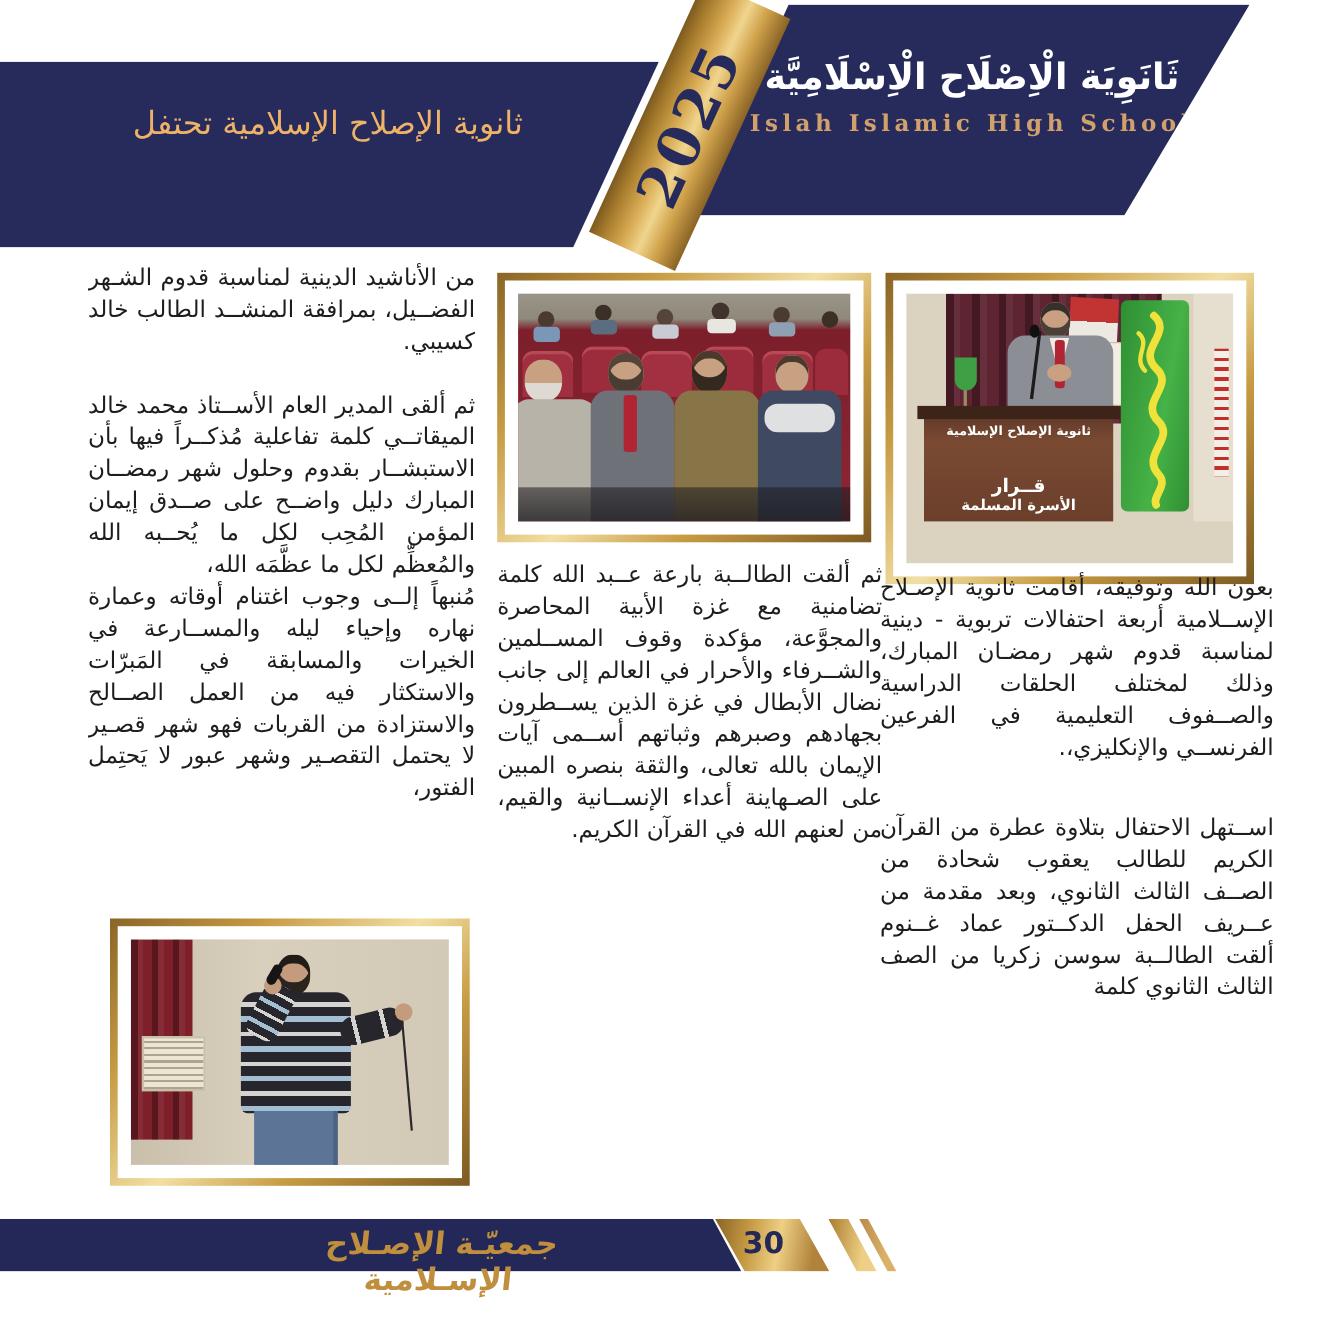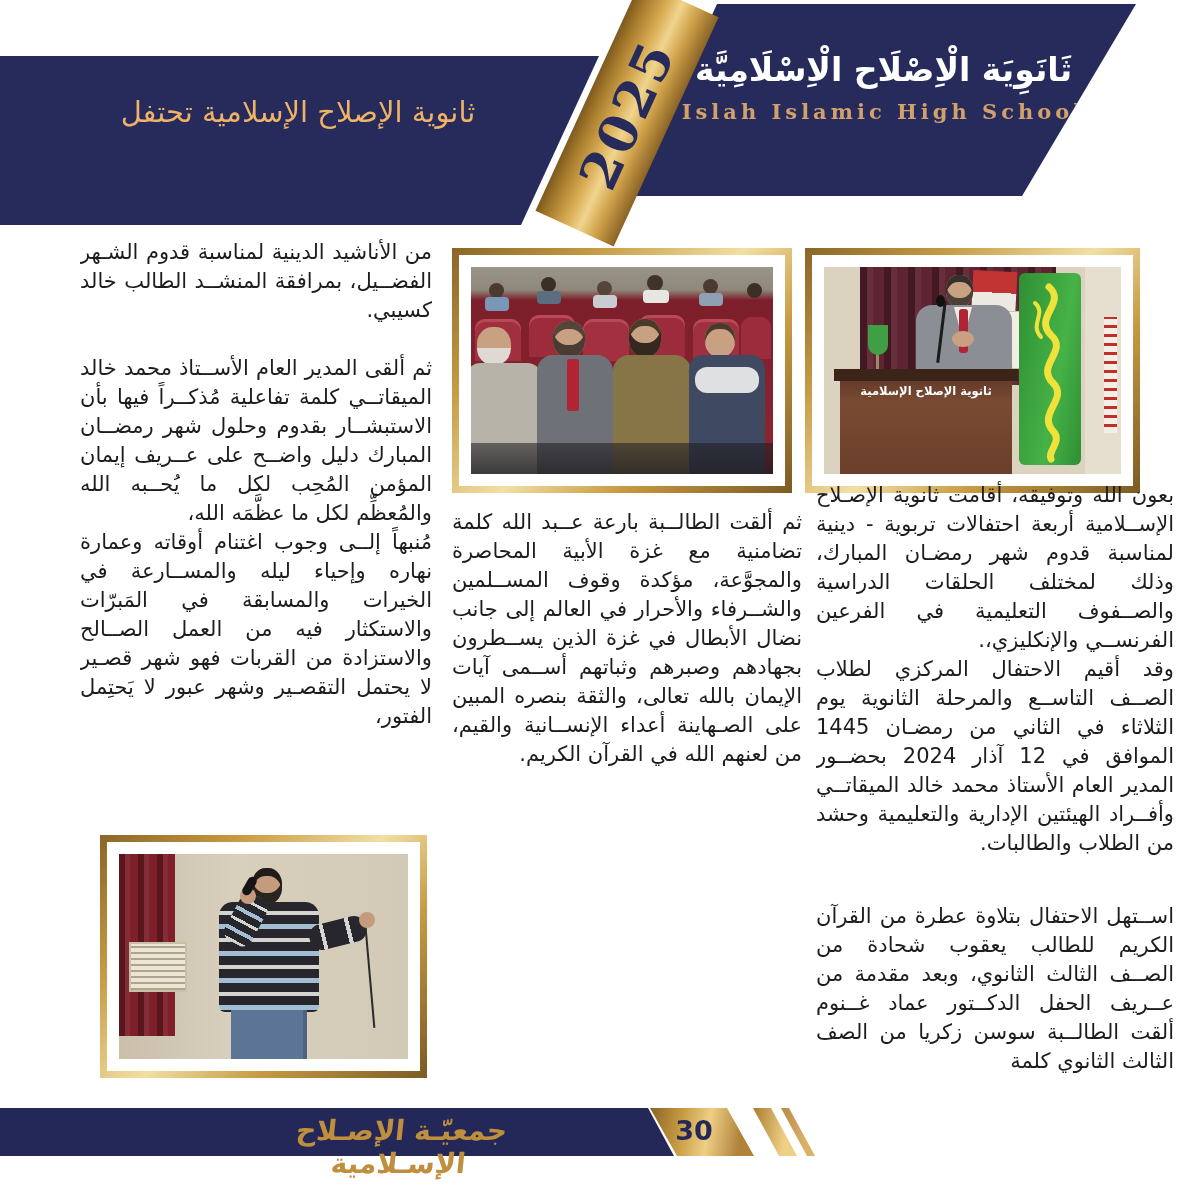--- a/index.html
+++ b/index.html
@@ -116,21 +116,21 @@
         <div class="abs" style="left:218px;top:88px;width:76px;height:119px;border-radius:14px 14px 0 0;background:#3f4961;"></div>
         <div class="abs" style="left:224px;top:100px;width:64px;height:26px;border-radius:12px;background:#dfe0e2;"></div>
 
         <div class="abs" style="left:0;top:176px;width:302px;height:31px;background:linear-gradient(180deg,rgba(30,28,32,.55),rgba(30,28,32,.8));"></div>
       </div>
     </div>
   </div>
 
   <div class="photo-frame" style="left:805px;top:248px;">
     <div class="photo-mat">
-      <div class="photo-canvas" style="width:297px;height:207px;background:#dcd2c0;">
+      <div class="photo-canvas" style="width:297px;height:245px;background:#dcd2c0;">
         <div class="abs" style="left:36px;top:0;width:196px;height:118px;background:#5e2431;
              background-image:repeating-linear-gradient(90deg,rgba(20,4,8,.35) 0 7px,rgba(255,255,255,.05) 7px 13px,rgba(0,0,0,0) 13px 24px);"></div>
         <div class="abs" style="right:0;top:0;width:36px;height:207px;background:#e6dfd0;"></div>
         <div class="abs" style="right:4px;top:50px;width:13px;height:116px;background:repeating-linear-gradient(0deg,#f3efe6 0 6px,#c03028 6px 9px);"></div>
 
         <div class="abs" style="left:148px;top:4px;width:44px;height:54px;transform:rotate(3deg);
              background:linear-gradient(180deg,#c23333 0 40%,#ece8e2 40% 78%,#3a3a3a 78%);"></div>
 
         <div class="abs" style="left:178px;top:44px;width:26px;height:56px;background:#f2eee2;border:1px solid #cbbfa4;border-radius:0 0 12px 12px;"></div>
 
@@ -151,20 +151,24 @@
         <div class="abs" style="left:130px;top:40px;width:18px;height:34px;background:#f1ede6;clip-path:polygon(0 0,100% 0,50% 100%);"></div>
         <div class="abs" style="left:135px;top:42px;width:9px;height:44px;background:#b02434;border-radius:3px;"></div>
         <div class="abs" style="left:128px;top:64px;width:22px;height:16px;border-radius:50%;background:#c9a081;"></div>
 
         <div class="abs" style="left:116px;top:34px;width:3px;height:62px;background:#1c1c1c;transform:rotate(7deg);"></div>
         <div class="abs" style="left:112px;top:28px;width:9px;height:12px;border-radius:50%;background:#111;"></div>
 
         <div class="podium" style="left:16px;top:104px;width:172px;height:103px;">
           <div class="podium-top"></div>
           <div class="podium-band">ثانوية الإصلاح الإسلامية</div>
+          <div class="podium-text">
+            <div class="l2">قــرار</div>
+            <div class="l3">الأسرة المسلمة</div>
+          </div>
         </div>
       </div>
     </div>
   </div>
 
   <div class="photo-frame" style="left:100px;top:835px;">
     <div class="photo-mat">
       <div class="photo-canvas" style="width:289px;height:205px;background:linear-gradient(90deg,#c9bfab,#d8cfbd 40%,#d2c9b6);">
         <div class="abs" style="left:0;top:0;width:56px;height:182px;background:#7e1f2a;
              background-image:repeating-linear-gradient(90deg,rgba(0,0,0,.3) 0 6px,rgba(255,255,255,.06) 6px 11px,rgba(0,0,0,0) 11px 19px);"></div>
@@ -182,34 +186,33 @@
         <div class="abs" style="left:190px;top:66px;width:58px;height:26px;border-radius:12px;transform:rotate(-14deg);
              background:repeating-linear-gradient(90deg,#26262c 0 12px,#d6d4d0 12px 16px,#26262c 16px 26px);"></div>
         <div class="abs" style="left:240px;top:58px;width:16px;height:16px;border-radius:50%;background:#c49b7d;"></div>
         <div class="abs" style="left:250px;top:74px;width:2px;height:100px;background:#2a2a2a;transform:rotate(-5deg);"></div>
         <div class="abs" style="left:112px;top:156px;width:76px;height:49px;background:#5c7596;
              box-shadow:inset -4px 0 0 #4c6383;"></div>
       </div>
     </div>
   </div>
 
-  <div class="body-col" style="left:800px;top:481px;width:358px;max-height:598px;margin-left:16px;">
+  <div class="body-col" style="left:800px;top:520px;width:358px;max-height:598px;">
     <p>بعون الله وتوفيقه، أقامت ثانوية الإصـلاح الإســلامية أربعة احتفالات تربوية - دينية لمناسبة قدوم شهر رمضـان المبارك، وذلك لمختلف الحلقات الدراسية والصــفوف التعليمية في الفرعين الفرنســي والإنكليزي،.</p>
-    <p>وقد أقيم الاحتفال المركزي لطلاب الصــف التاســع والمرحلة الثانوية يوم الثلاثاء في الثاني من رمضـان 1445 الموافق في 12 آذار 2024 بحضــور المدير العام الأستاذ محمد خالد الميقاتــي وأفــراد الهيئتين الإدارية والتعليمية وحشد من الطلاب والطالبات.</p>
     <p class="gap-lg">اســتهل الاحتفال بتلاوة عطرة من القرآن الكريم للطالب يعقوب شحادة من الصــف الثالث الثانوي، وبعد مقدمة من عــريف الحفل الدكــتور عماد غــنوم ألقت الطالــبة سوسن زكريا من الصف الثالث الثانوي كلمة</p>
   </div>
 
   <div class="body-col" style="left:452px;top:508px;width:350px;max-height:560px;">
     <p>ثم ألقت الطالــبة بارعة عــبد الله كلمة تضامنية مع غزة الأبية المحاصرة والمجوَّعة، مؤكدة وقوف المســلمين والشــرفاء والأحرار في العالم إلى جانب نضال الأبطال في غزة الذين يســطرون بجهادهم وصبرهم وثباتهم أســمى آيات الإيمان بالله تعالى، والثقة بنصره المبين على الصـهاينة أعداء الإنســانية والقيم، من لعنهم الله في القرآن الكريم.</p>
 
   </div>
 
   <div class="body-col" style="left:80px;top:238px;width:352px;max-height:580px;">
     <p>من الأناشيد الدينية لمناسبة قدوم الشـهر الفضــيل، بمرافقة المنشــد الطالب خالد كسيبي.</p>
-    <p class="gap-sm">ثم ألقى المدير العام الأســتاذ محمد خالد الميقاتــي كلمة تفاعلية مُذكــراً فيها بأن الاستبشــار بقدوم وحلول شهر رمضــان المبارك دليل واضــح على عــريف إيمان المؤمن المُحِب لكل ما يُحــبه الله والمُعظِّم لكل ما عظَّمَه الله،</p>
+    <p class="gap-sm">ثم ألقى المدير العام الأســتاذ محمد خالد الميقاتــي كلمة تفاعلية مُذكــراً فيها بأن الاستبشــار بقدوم وحلول شهر رمضــان المبارك دليل واضــح على صــدق إيمان المؤمن المُحِب لكل ما يُحــبه الله والمُعظِّم لكل ما عظَّمَه الله،</p>
     <p>مُنبهاً إلــى وجوب اغتنام أوقاته وعمارة نهاره وإحياء ليله والمســارعة في الخيرات والمسابقة في المَبرّات والاستكثار فيه من العمل الصــالح والاستزادة من القربات فهو شهر قصـير لا يحتمل التقصـير وشهر عبور لا يَحتِمل الفتور،</p>
   </div>
 
   <div class="footer-navy"></div>
   <div class="footer-callig">جمعيّـة الإصـلاح الإسـلامية</div>
   <div class="footer-gold"></div>
   <div class="footer-page-num">30</div>
   <div class="footer-stripe-a"></div>
   <div class="footer-stripe-b"></div>
 

